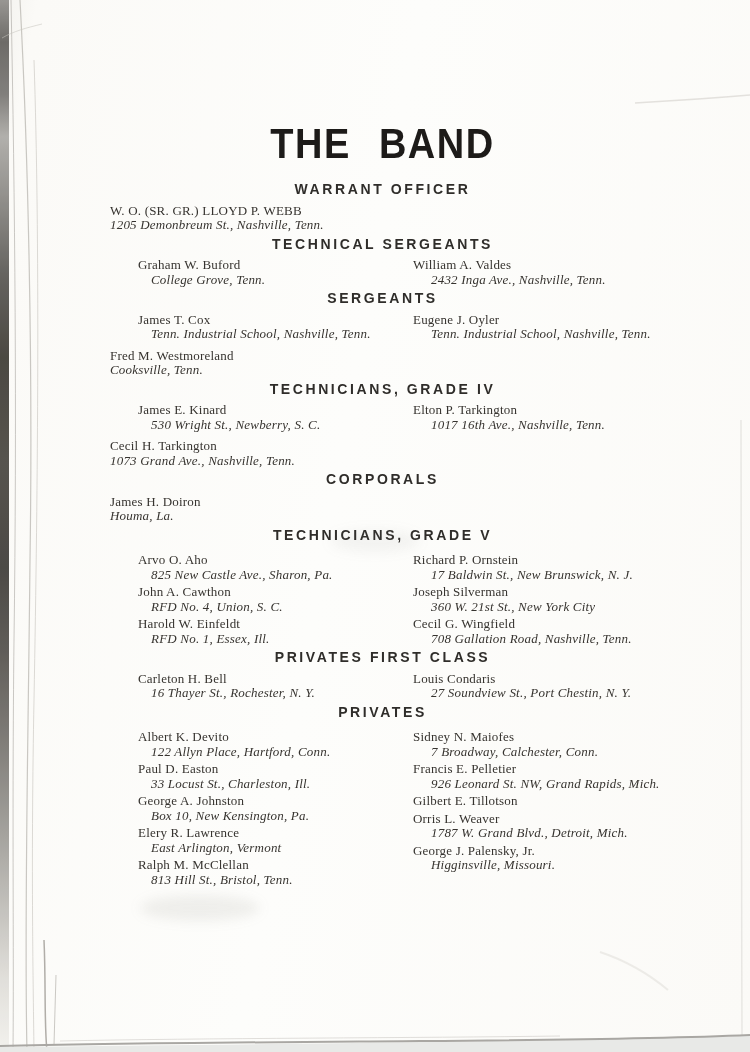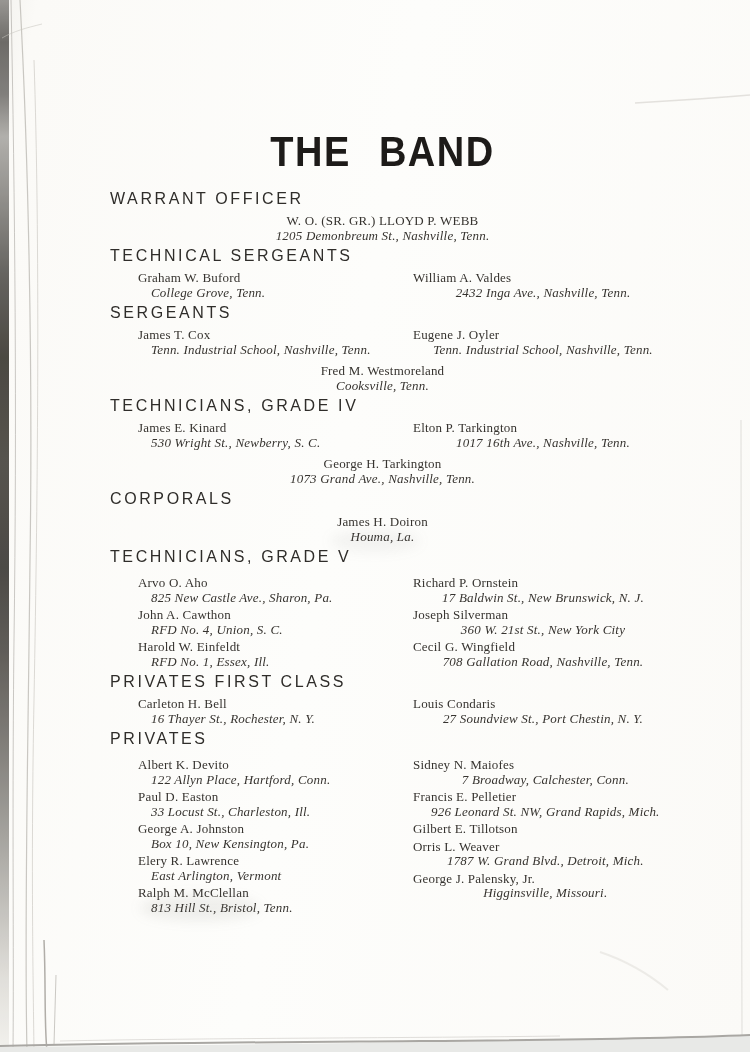--- a/index.html
+++ b/index.html
@@ -17,44 +17,44 @@
     position:absolute;left:0;top:0;width:9px;height:100%;
     background:linear-gradient(180deg,
       #8f8d89 0%, #5f5d59 4%, #757370 9%, #aaa8a4 13%, #8c8a86 18%,
       #565450 26%, #39362f 34%, #45423c 44%, #3a3733 54%, #504d48 62%,
       #716e69 70%, #95938e 78%, #bcbab5 86%, #dedcd7 93%, #f2f1ed 100%);
     filter:blur(0.6px);opacity:.9;
   }
   .artifacts{position:absolute;inset:0;pointer-events:none;}
   .smudge{position:absolute;border-radius:50%;filter:blur(6px);}
   
-  .content{position:absolute;left:110px;top:12px;width:545px;color:#36332f;}
+  .content{position:absolute;left:110px;top:4px;width:545px;color:#36332f;}
   .page-title{
     margin:118px 0 0 0;text-align:center;
     font-family:"Liberation Sans", sans-serif;font-weight:700;
     font-size:38px;letter-spacing:1.5px;word-spacing:16px;color:#1d1b19;
     transform:scaleY(1.12);transform-origin:top center;line-height:1;
   }
   .sec{}
   .sec-wo{margin-top:21px;}
   .sec-head{
-    margin:0 0 5px 0;
-    font-family:"Liberation Sans", sans-serif;font-weight:400;
-    font-size:16px;letter-spacing:2.6px;color:#2f2d2a;line-height:1.25;
+    margin:0 0 5px 0;text-align:center;
+    font-family:"Liberation Sans", sans-serif;font-weight:700;
+    font-size:14px;letter-spacing:2.6px;color:#2f2d2a;line-height:1.25;
   }
   .entry{font-size:13px;line-height:14.5px;margin-bottom:3px;letter-spacing:.2px;}
   .entry .name,.entry .addr{white-space:nowrap;}
   .entry .addr{padding-left:13px;font-style:italic;}
   .cols{display:flex;}
   .col-l{width:303px;padding-left:28px;box-sizing:border-box;flex:none;}
   .col-r{flex:1;}
-  .col-r .entry .addr{padding-left:18px;text-align:center;}
-  .center-block{margin-top:4px;text-align:center;}
+  .col-r .entry .addr{padding-left:18px;}
+  .center-block{margin-top:4px;}
   .center-block .entry .addr,.centered .entry .addr{padding-left:0;}
-  .centered{text-align:center;margin-top:1px;}
+  .centered{margin-top:1px;}
 </style>
 </head>
 <body>
 
 <div class="page">
 
   <div class="content">
 
     <h1 class="page-title">THE BAND</h1>
 
@@ -121,21 +121,21 @@
         </div>
         <div class="col-r">
           <div class="entry">
             <div class="name">Elton P. Tarkington</div>
             <div class="addr">1017 16th Ave., Nashville, Tenn.</div>
           </div>
         </div>
       </div>
       <div class="center-block">
         <div class="entry">
-          <div class="name">George H. Tarkington</div>
+          <div class="name">Cecil H. Tarkington</div>
           <div class="addr">1073 Grand Ave., Nashville, Tenn.</div>
         </div>
       </div>
     </section>
 
     <section class="sec">
       <h2 class="sec-head">CORPORALS</h2>
       <div class="centered" style="margin-top:6px;">
         <div class="entry">
           <div class="name">James H. Doiron</div>

